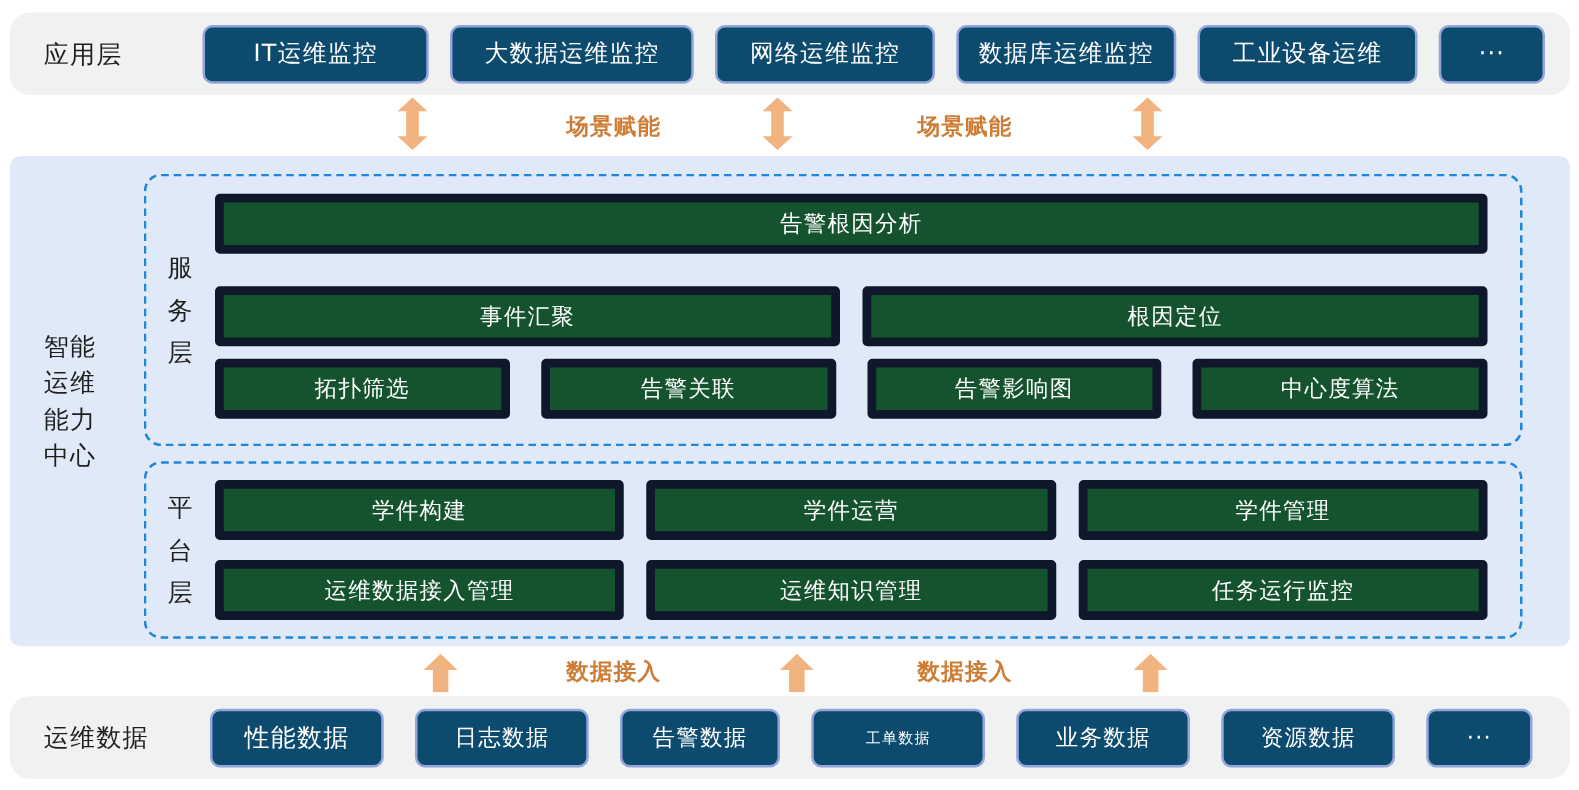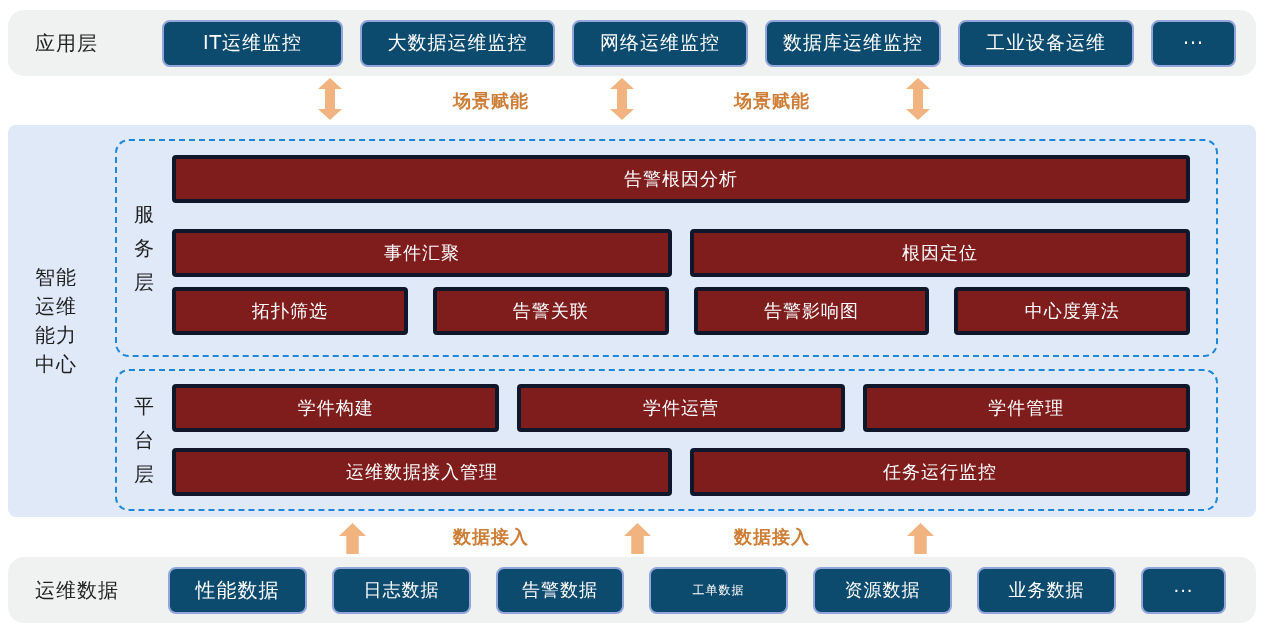--- a/index.html
+++ b/index.html
@@ -13,21 +13,21 @@
   .band-label{flex:0 0 auto;margin-left:27px;font-size:20px;color:#1f1f1f;letter-spacing:1px;}
   .band.top .band-label{width:127px;}
   .band.bottom .band-label{width:133px;}
   .band-boxes{display:flex;align-items:center;gap:17px;}
   .band.bottom .band-boxes{gap:25px;}
 
   
   .bluebox{box-sizing:border-box;height:47px;background:#0c4a6e;border:2px solid #93a5db;border-radius:8px;
            color:#ffffff;font-size:19px;display:flex;align-items:center;justify-content:center;
            letter-spacing:1px;white-space:nowrap;}
-  .inner-box{box-sizing:border-box;height:48px;background:#7f1d1d;border:4px solid #0f172a;border-radius:4px;
+  .inner-box{box-sizing:border-box;height:48px;background:#14532d;border:7px solid #0f172a;border-radius:4px;
              color:#ffffff;font-size:18px;display:flex;align-items:center;justify-content:center;
              letter-spacing:1px;white-space:nowrap;}
 
   
   .flow-row{position:absolute;left:0;width:1263px;text-align:center;}
   .flow-row.top{top:76px;height:49px;}
   .flow-row.bottom{top:517px;height:40px;}
   .arrow-v{position:absolute;background:#f1b37f;}
   .arrow-double{width:24px;height:42px;top:2px;
     clip-path:polygon(50% 0%,100% 26%,71% 26%,71% 74%,100% 74%,50% 100%,0% 74%,29% 74%,29% 26%,0% 26%);}
@@ -124,20 +124,21 @@
         <span>层</span>
       </div>
       <div class="dashed-content">
         <div class="plt-row1">
           <div class="inner-box grow">学件构建</div>
           <div class="inner-box grow">学件运营</div>
           <div class="inner-box grow">学件管理</div>
         </div>
         <div class="plt-row2">
           <div class="inner-box grow">运维数据接入管理</div>
+          <div class="inner-box grow">运维知识管理</div>
           <div class="inner-box grow">任务运行监控</div>
         </div>
       </div>
     </div>
   </div>
 
   <div class="flow-row bottom">
     <div class="arrow-v arrow-up" style="left:339px"></div>
     <div class="flow-label" style="left:491px">数据接入</div>
     <div class="arrow-v arrow-up" style="left:624px"></div>
@@ -145,19 +146,19 @@
     <div class="arrow-v arrow-up" style="left:907px"></div>
   </div>
 
   <div class="band bottom">
     <div class="band-label">运维数据</div>
     <div class="band-boxes">
       <div class="bluebox" style="width:139px;font-size:20px">性能数据</div>
       <div class="bluebox" style="width:139px;font-size:18px">日志数据</div>
       <div class="bluebox" style="width:128px;font-size:18px">告警数据</div>
       <div class="bluebox" style="width:139px;font-size:12px">工单数据</div>
+      <div class="bluebox" style="width:139px;font-size:18px">业务数据</div>
       <div class="bluebox" style="width:139px;font-size:18px">资源数据</div>
-      <div class="bluebox" style="width:139px;font-size:18px">业务数据</div>
       <div class="bluebox" style="width:85px;font-size:18px">···</div>
     </div>
   </div>
 
 </div>
 
 </body></html>

